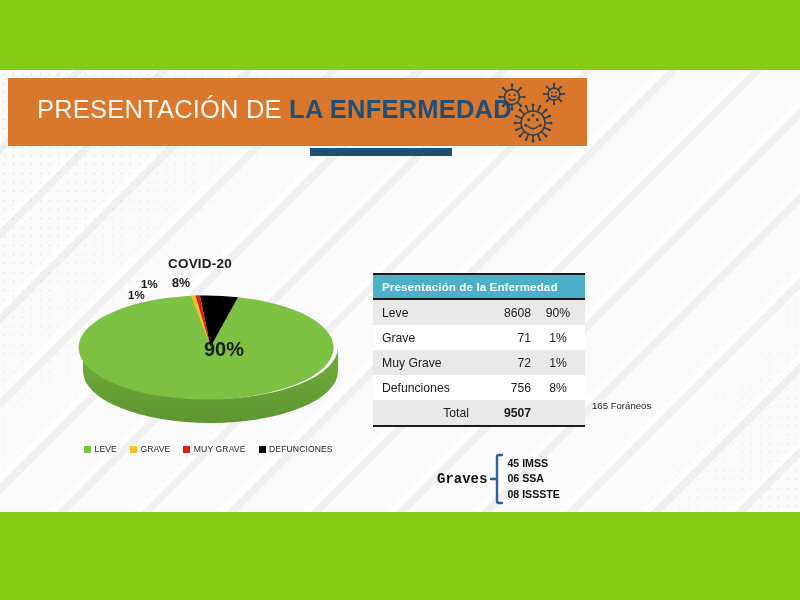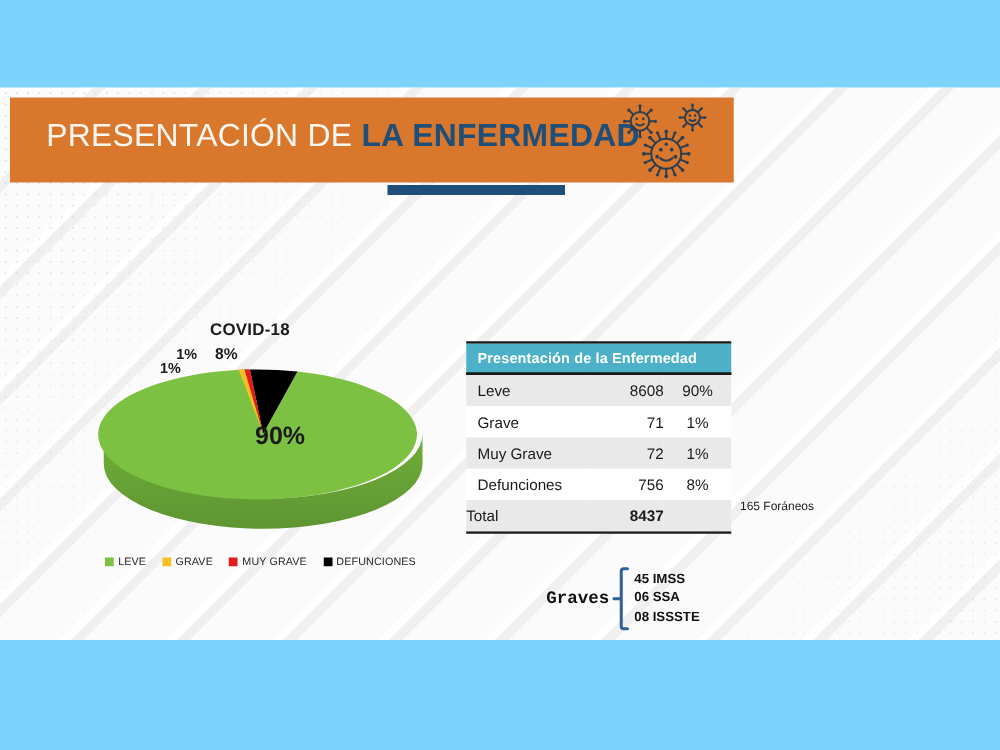--- a/index.html
+++ b/index.html
@@ -4,21 +4,21 @@
 <style>
   * { margin:0; padding:0; box-sizing:border-box; }
   html, body {
     width:800px; height:600px;
     background:#000;
     font-family:"Liberation Sans", sans-serif;
     overflow:hidden;
   }
 
   
-  #viewer { position:relative; width:800px; height:600px; background:#7dd3fc; }
+  #viewer { position:relative; width:800px; height:600px; background:#84cc16; }
 
   #slide {
     position:absolute; left:0; top:70px;
     width:800px; height:442px;
     background:#fbfbfb;
     overflow:hidden;
   }
   
   #slide .tex-stripes {
     position:absolute; inset:0;
@@ -91,21 +91,21 @@
     border-bottom:2px solid #1a1a1a;
   }
   #table td {
     font-size:12.2px; color:#1a1a1a; padding:5.5px 0; background:#fff;
   }
   #table tr.alt td { background:#e9e9e9; }
   #table td.c1 { padding-left:9px; width:96px; }
   #table td.c2 { text-align:right; width:62px; }
   #table td.c3 { text-align:center; width:54px; }
   #table tr.total td { background:#e9e9e9; }
-  #table tr.total td.c1 { text-align:left; padding-left:0;margin-left:36px; }
+  #table tr.total td.c1 { text-align:right; padding-left:0;margin-left:36px; }
   #table tr.total td.c2 { font-weight:bold; }
 
   
   #note-states {
     position:absolute; left:592px; top:281px; width:206px;
     font-size:9.6px; font-weight:bold; color:#111; line-height:1.33;
   }
   #note-foraneos {
     position:absolute; left:592px; top:330px;
     font-size:9.6px; color:#222;
@@ -222,21 +222,21 @@
             <circle cx="-7" cy="16.8" r="1.3" fill="#2c3e50" stroke="none"></circle>
             <circle cx="-16.8" cy="7" r="1.3" fill="#2c3e50" stroke="none"></circle>
             <circle cx="-16.8" cy="-7" r="1.3" fill="#2c3e50" stroke="none"></circle>
             <circle cx="-7" cy="-16.8" r="1.3" fill="#2c3e50" stroke="none"></circle>
           </g>
         </g>
       </svg>
     </div>
     <div id="banner-underline"></div>
 
-    <div id="chart-title">COVID-18</div>
+    <div id="chart-title">COVID-20</div>
 
     <div id="pie-wrap">
       <svg width="265" height="160" viewBox="0 0 265 160">
         <defs>
           <linearGradient id="gSideGreen" x1="0" y1="0" x2="0" y2="1">
             <stop offset="0%" stop-color="#6fae3a"></stop>
               <stop offset="100%" stop-color="#5e9531"></stop>
           </linearGradient>
           <linearGradient id="gSideBlack" x1="0" y1="0" x2="0" y2="1">
             <stop offset="0%" stop-color="#1a1a1a"></stop>
@@ -308,21 +308,21 @@
             <td class="c2">72</td>
             <td class="c3">1%</td>
           </tr>
           <tr>
             <td class="c1">Defunciones</td>
             <td class="c2">756</td>
             <td class="c3">8%</td>
           </tr>
           <tr class="total">
             <td class="c1">Total</td>
-            <td class="c2">8437</td>
+            <td class="c2">9507</td>
             <td class="c3"></td>
           </tr>
         </tbody>
       </table>
     </div>
 
     <div id="note-foraneos">165 Foráneos</div>
 
     <div class="brace-group" id="grp-graves">
       <div class="brace-label">Graves</div>

